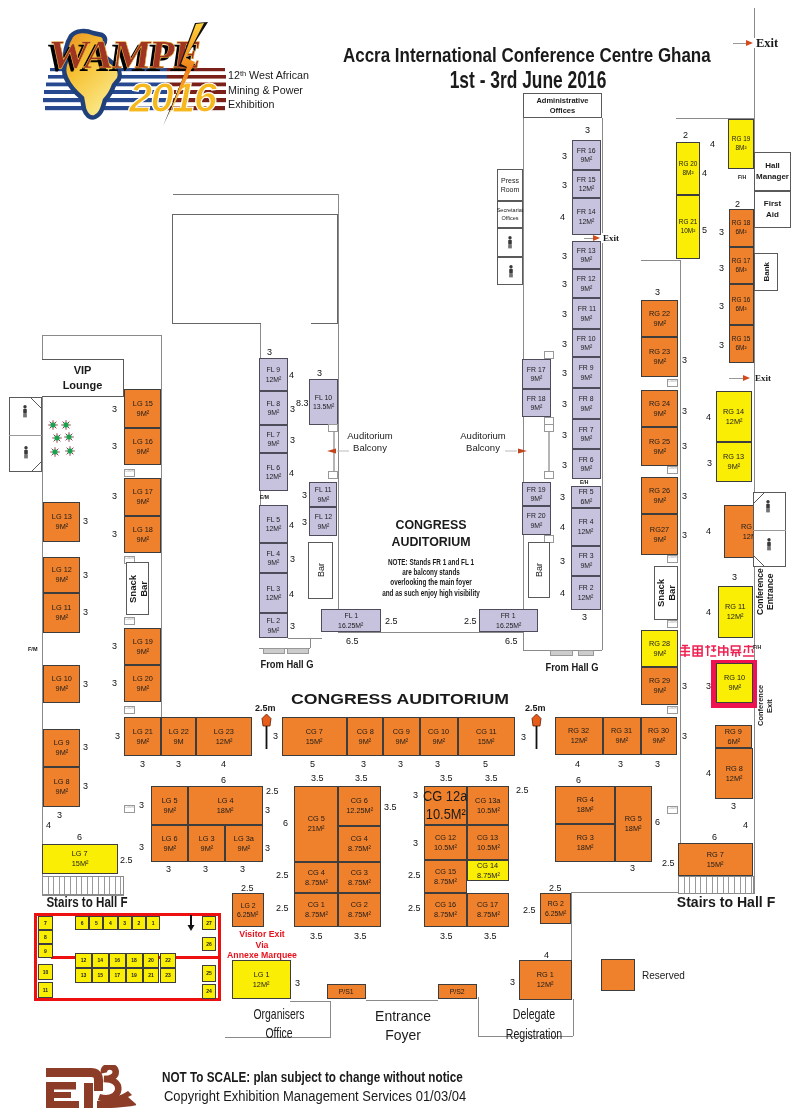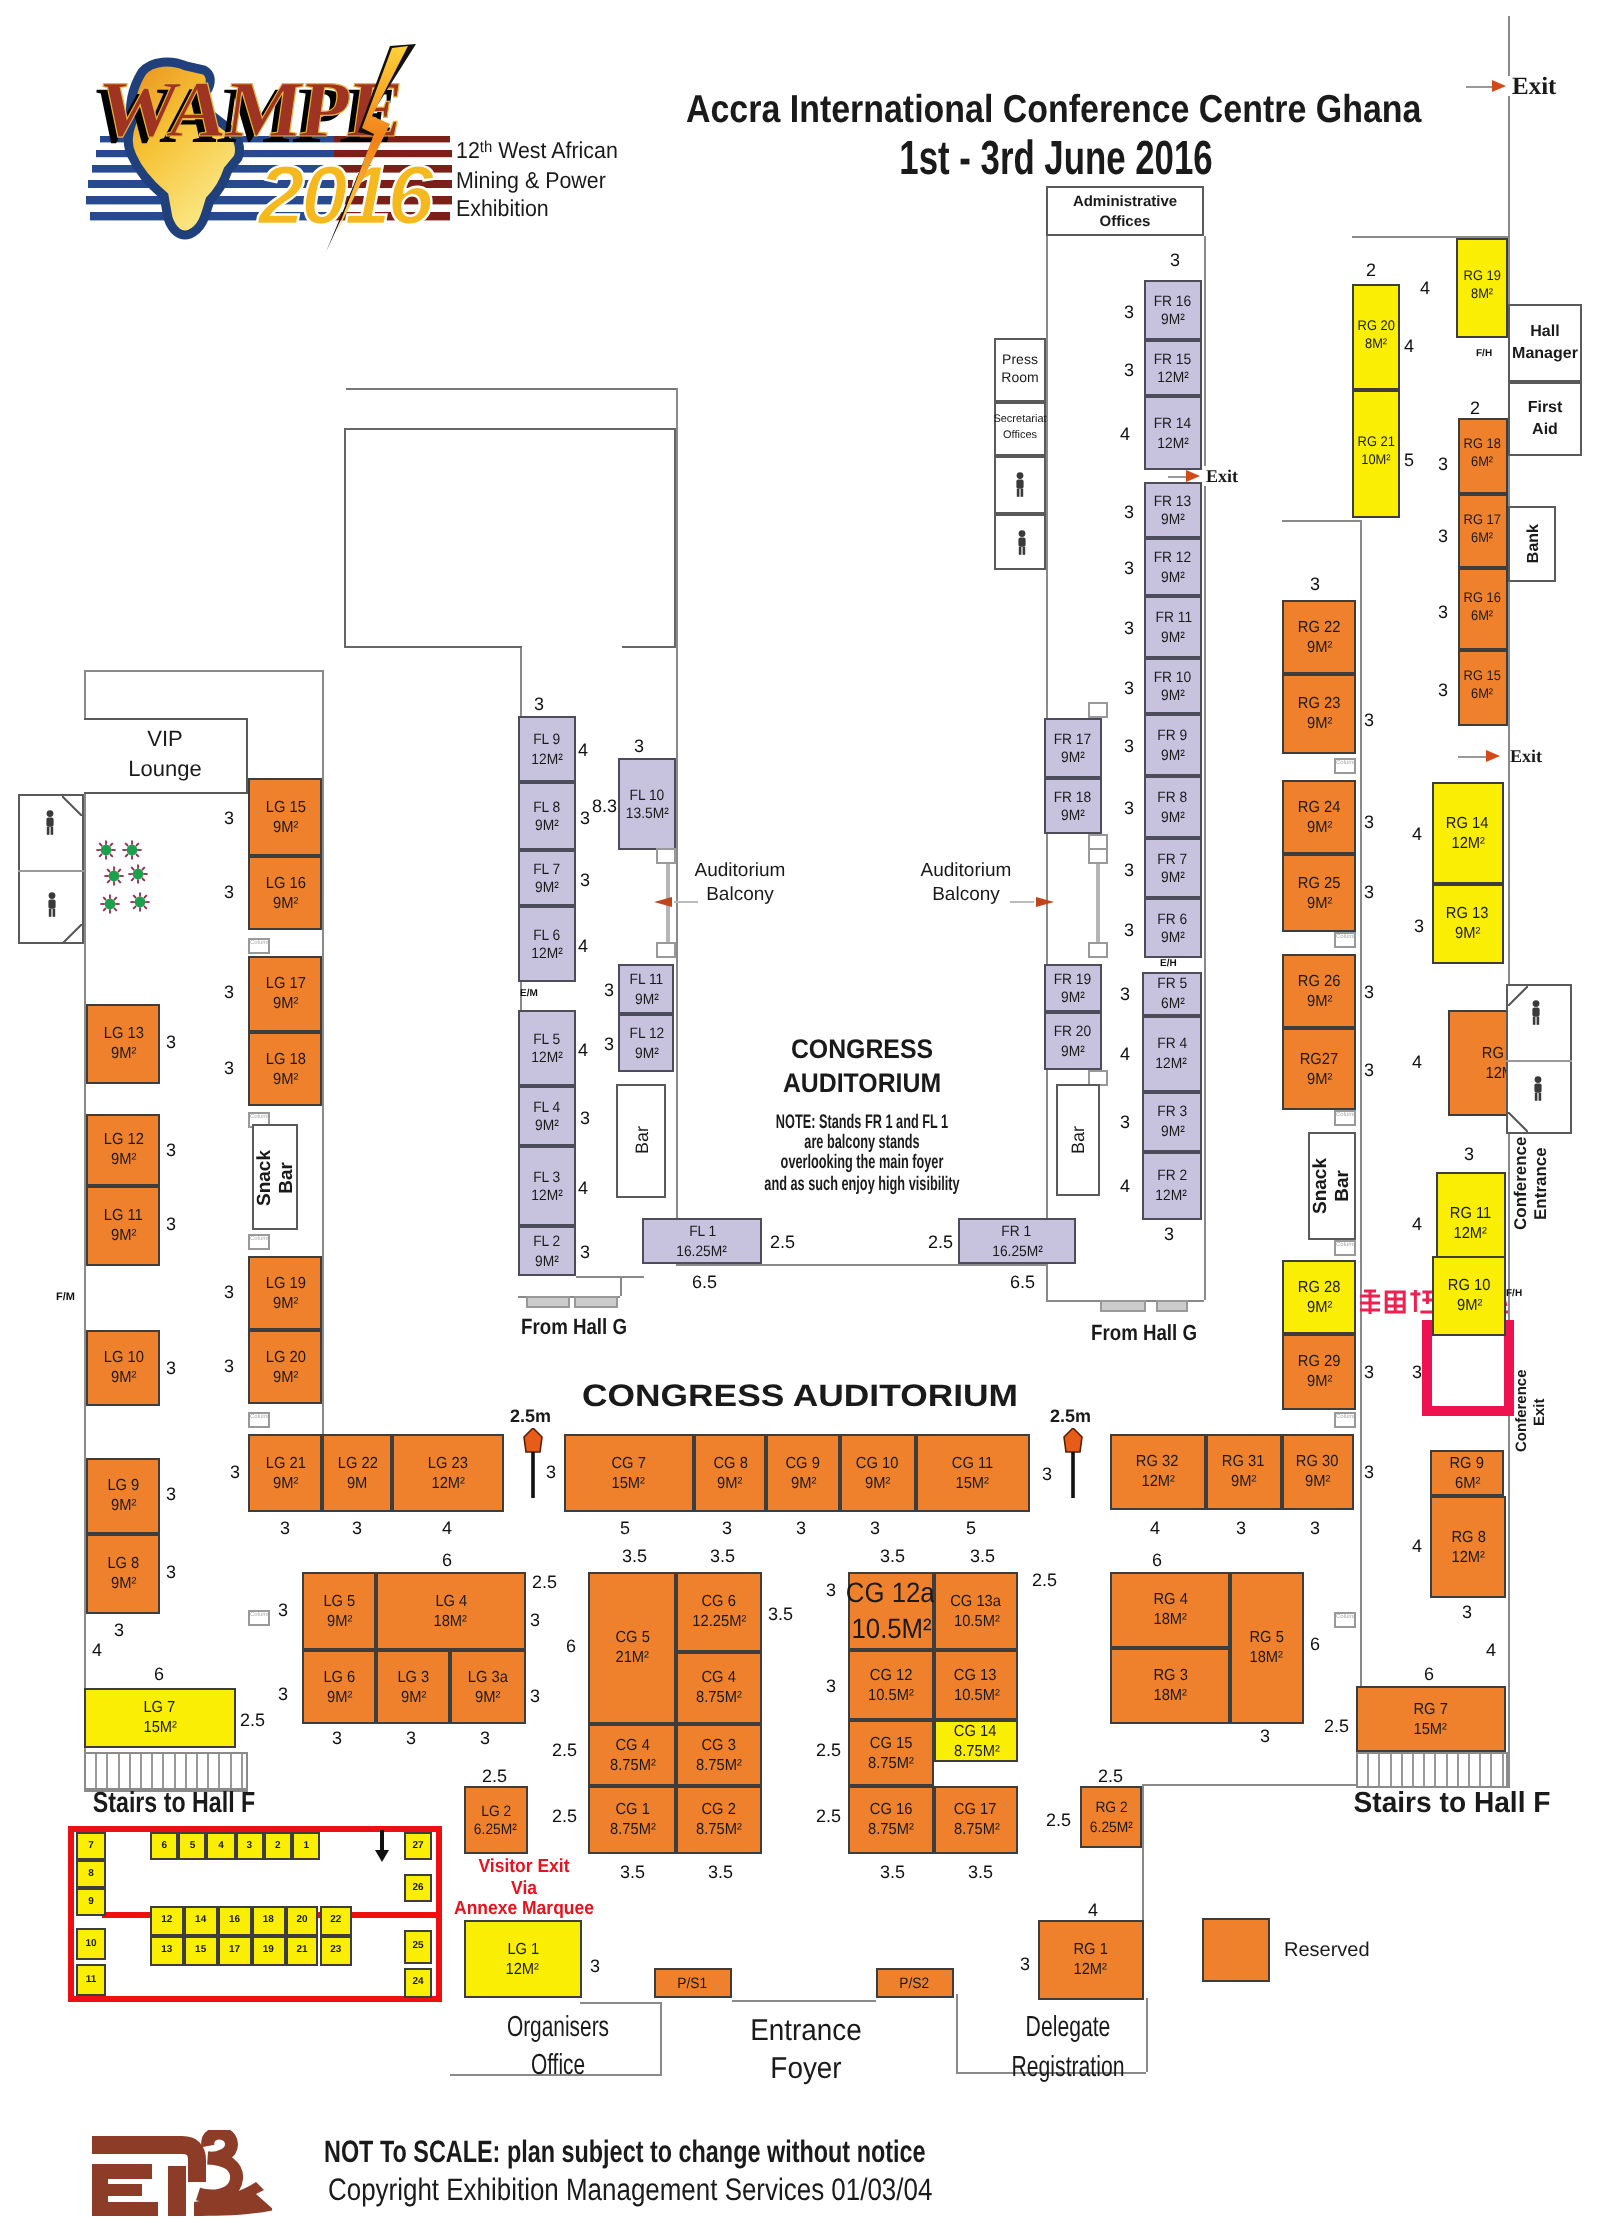--- a/index.html
+++ b/index.html
@@ -77,21 +77,21 @@
 <div class="t ser" style="left:755px;top:373px;font-weight:bold;font-size:9px">Exit</div>
 
 <div class="wall" style="left:42px;top:334.5px;width:119px;height:1px;background:#8a8a8a"></div>
 
 <div class="wall" style="left:41.5px;top:334.5px;width:1px;height:558px;background:#8a8a8a"></div>
 
 <div class="wall" style="left:160.5px;top:334.5px;width:1px;height:421px;background:#8a8a8a"></div>
 
 <div class="wall" style="left:42px;top:894.5px;width:82px;height:1px;background:#8a8a8a"></div>
 
-<div class="room" style="left:42px;top:359px;width:82px;height:38px;font-weight:normal;font-size:11px;line-height:1.35;border-left:none">VIP<br>Lounge</div>
+<div class="room" style="left:42px;top:359px;width:82px;height:38px;font-weight:bold;font-size:11px;line-height:1.35;border-left:none">VIP<br>Lounge</div>
 
 <div class="room" style="left:9px;top:397px;width:33px;height:75px"></div>
 
 <div class="wall" style="left:9px;top:434.5px;width:33px;height:1px;background:#999"></div>
 
 <svg class="ab" style="left:31px;top:398px" width="10" height="10">
       <line x1="0" y1="0" x2="10" y2="10" stroke="#555" stroke-width="1"></line>
     </svg>
 
 <svg class="ab" style="left:31px;top:462px" width="10" height="10">
@@ -883,21 +883,21 @@
         <line x1="6.5" y1="1" x2="6.5" y2="9"></line>
         <line x1="3" y1="5" x2="2" y2="9"></line>
         <line x1="10" y1="5" x2="11" y2="9"></line>
         <line x1="1" y1="12" x2="12" y2="12"></line>
       </g>
     </svg>
 
 <div class="ab" style="left:711px;top:659.5px;width:46px;height:48px;border:5px solid #ef1250"></div>
 <div class="d" style="left:706px;top:681px;font-size:9px">3</div>
 
-<div class="b y" style="left:716px;top:628px;width:37px;height:40px;font-size:8px">
+<div class="b y" style="left:716px;top:663px;width:37px;height:40px;font-size:8px">
       <span>RG 10</span>
       <span>9M²</span>
     </div>
 
 <div class="t" style="left:756px;top:686px;height:40px;display:flex;flex-direction:row;font-weight:bold;font-size:7.5px">
       <span class="vt" style="height:40px;text-align:center">Conference</span>
       <span class="vt" style="height:40px;text-align:center">Exit</span>
     </div>
 
 <div class="b o" style="left:715px;top:725px;width:37px;height:23px;font-size:8px">

